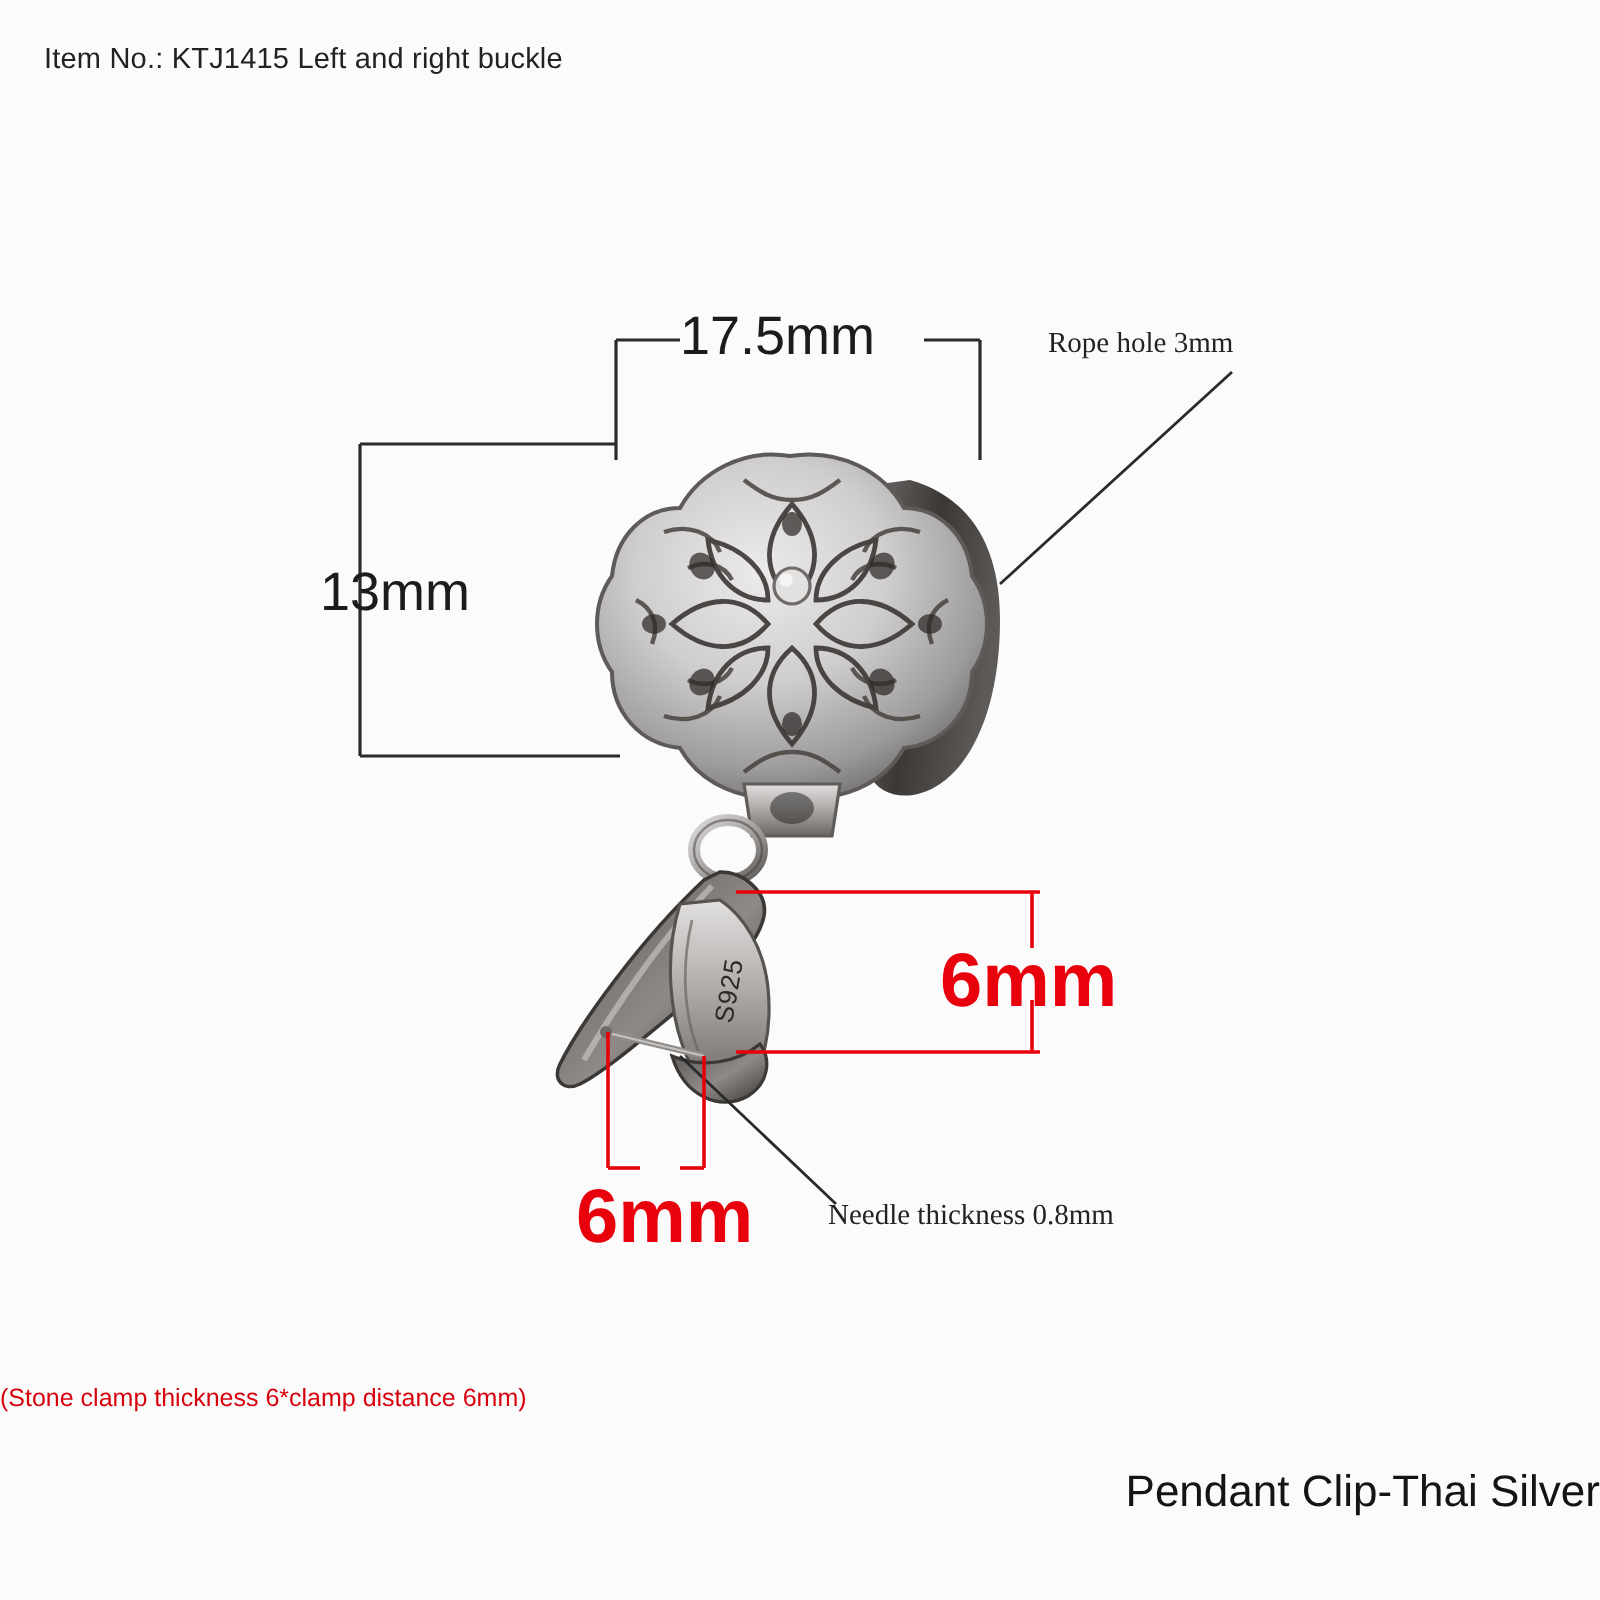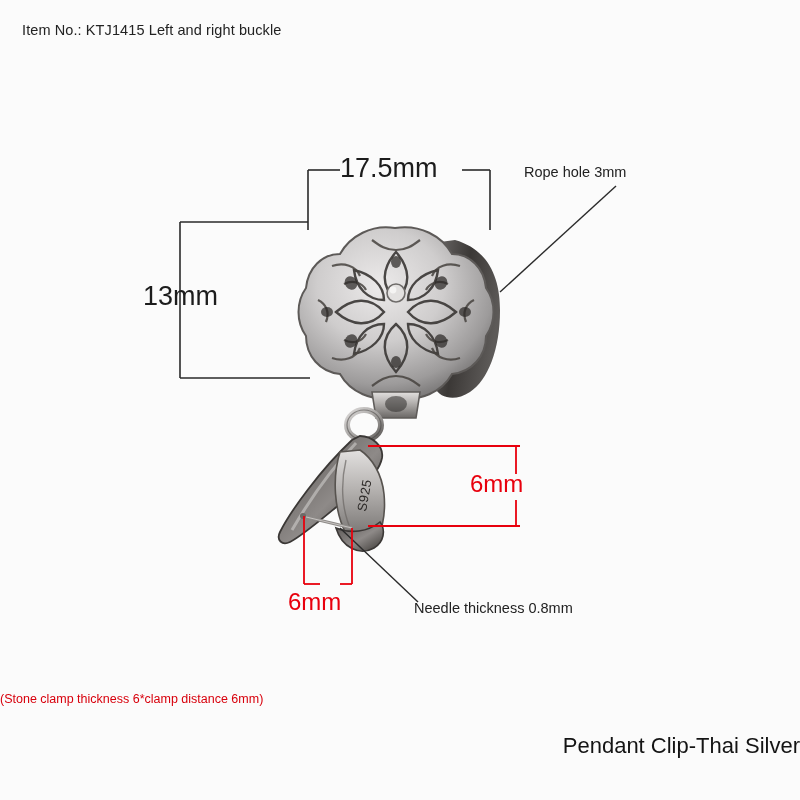--- a/index.html
+++ b/index.html
@@ -30,27 +30,29 @@
     white-space: nowrap;
   }
   .dim-label {
     position: absolute;
     font-size: 27px;
     color: #1c1c1c;
     white-space: nowrap;
   }
   .dim-label.red {
     color: #e8000d;
-    font-size: 24px;
+    font-size: 38px;
+    font-weight: bold;
   }
   .note {
     position: absolute;
     font-size: 14.5px;
     color: #222;
     white-space: nowrap;
+    font-family: Liberation Serif, serif;
   }
   .caption-red {
     position: absolute;
     width: 800px;
     left: 0;
     top: 692px;
     font-size: 12.5px;
     color: #d8000c;
   }
   .caption-main {
@@ -215,21 +217,21 @@
     <line x1="516" y1="500" x2="516" y2="526" stroke="#e8000d" stroke-width="1.8"></line>
 
     <line x1="304" y1="516" x2="304" y2="584" stroke="#e8000d" stroke-width="1.8"></line>
     <line x1="352" y1="528" x2="352" y2="584" stroke="#e8000d" stroke-width="1.8"></line>
     <line x1="304" y1="584" x2="320" y2="584" stroke="#e8000d" stroke-width="1.8"></line>
     <line x1="340" y1="584" x2="352" y2="584" stroke="#e8000d" stroke-width="1.8"></line>
   </svg>
 
   <div class="dim-label" style="left:340px; top:153px;">17.5mm</div>
 
-  <div class="dim-label" style="left:143px; top:281px;">13mm</div>
+  <div class="dim-label" style="left:160px; top:281px;">13mm</div>
 
   <div class="dim-label red" style="left:470px; top:470px;">6mm</div>
 
   <div class="dim-label red" style="left:288px; top:588px;">6mm</div>
 
   <div class="note" style="left:524px; top:164px;">Rope hole 3mm</div>
 
   <div class="note" style="left:414px; top:600px;">Needle thickness 0.8mm</div>
 
   <div class="caption-red">(Stone clamp thickness 6*clamp distance 6mm)</div>

